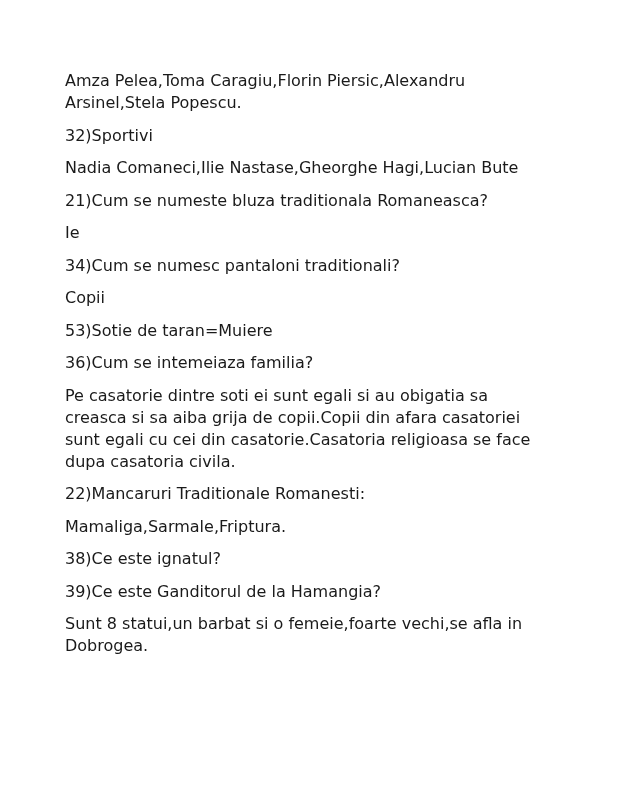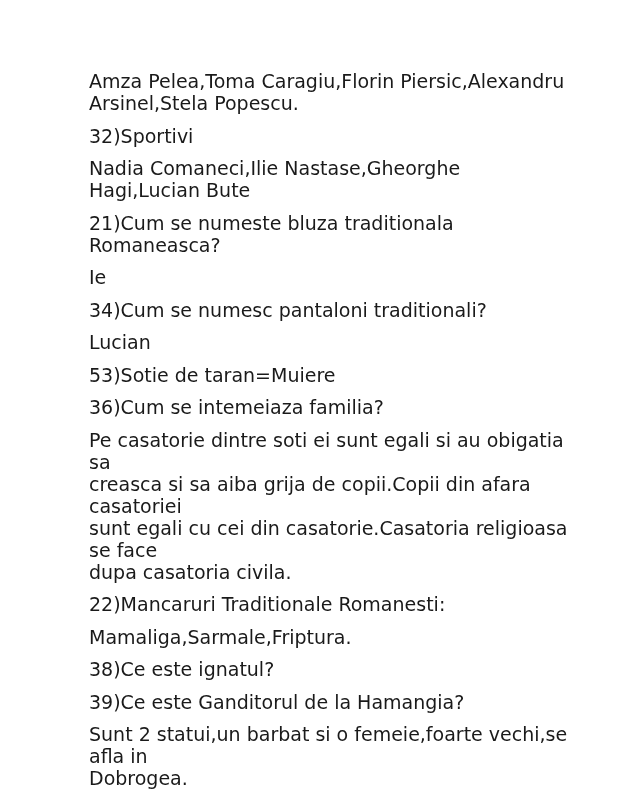--- a/index.html
+++ b/index.html
@@ -8,50 +8,50 @@
       background: #ffffff;
     }
     body {
       width: 618px;
       height: 800px;
       overflow: hidden;
       position: relative;
     }
     .page {
       position: absolute;
-      left: 89px;
+      left: 65px;
       top: 70px;
       width: 480px;
       font-family: "DejaVu Sans", sans-serif;
-      font-size: 19px;
+      font-size: 16px;
       line-height: 22px;
       color: #1a1a1a;
     }
     .para {
       margin: 0 0 10.5px 0;
       white-space: pre-line;
     }
   </style>
 </head>
 <body>
 
 <div class="page">
   <p class="para">Amza Pelea,Toma Caragiu,Florin Piersic,Alexandru
 Arsinel,Stela Popescu.</p>
   <p class="para">32)Sportivi</p>
   <p class="para">Nadia Comaneci,Ilie Nastase,Gheorghe Hagi,Lucian Bute</p>
   <p class="para">21)Cum se numeste bluza traditionala Romaneasca?</p>
   <p class="para">Ie</p>
   <p class="para">34)Cum se numesc pantaloni traditionali?</p>
-  <p class="para">Lucian</p>
+  <p class="para">Copii</p>
   <p class="para">53)Sotie de taran=Muiere</p>
   <p class="para">36)Cum se intemeiaza familia?</p>
   <p class="para">Pe casatorie dintre soti ei sunt egali si au obigatia sa
 creasca si sa aiba grija de copii.Copii din afara casatoriei
 sunt egali cu cei din casatorie.Casatoria religioasa se face
 dupa casatoria civila.</p>
   <p class="para">22)Mancaruri Traditionale Romanesti:</p>
   <p class="para">Mamaliga,Sarmale,Friptura.</p>
   <p class="para">38)Ce este ignatul?</p>
   <p class="para">39)Ce este Ganditorul de la Hamangia?</p>
-  <p class="para">Sunt 2 statui,un barbat si o femeie,foarte vechi,se afla in
+  <p class="para">Sunt 8 statui,un barbat si o femeie,foarte vechi,se afla in
 Dobrogea.</p>
 </div>
 
 </body></html>

